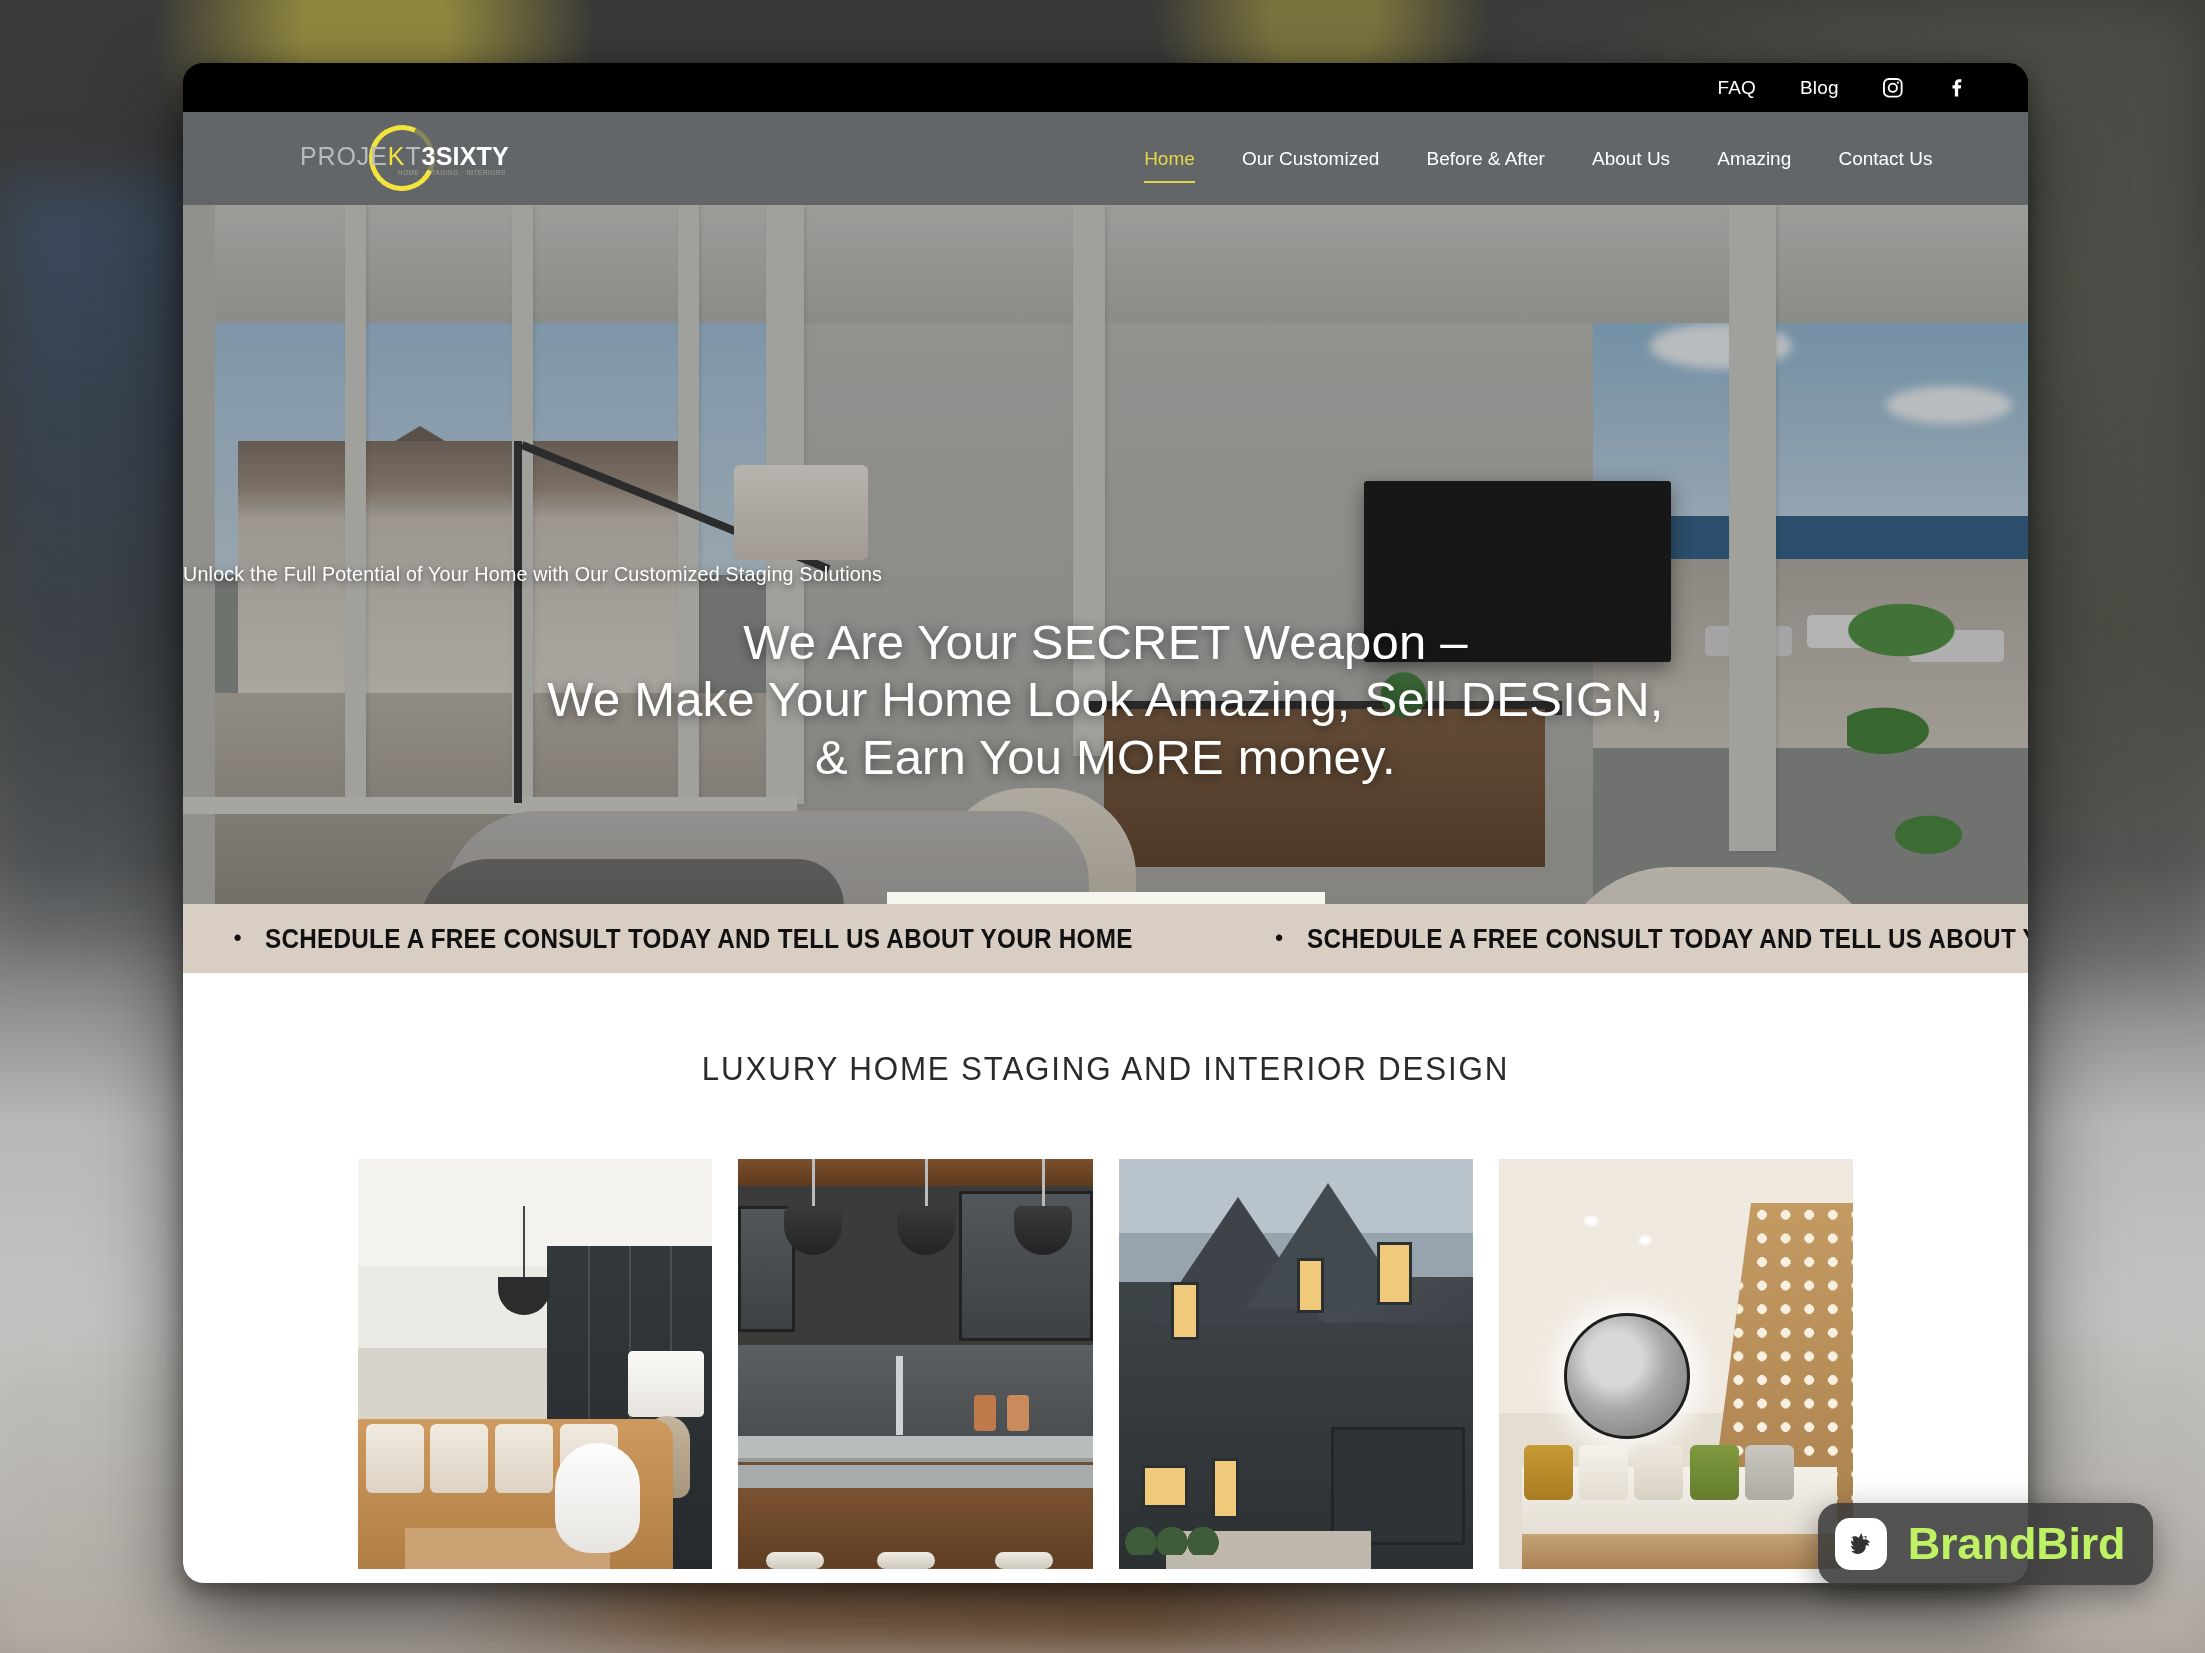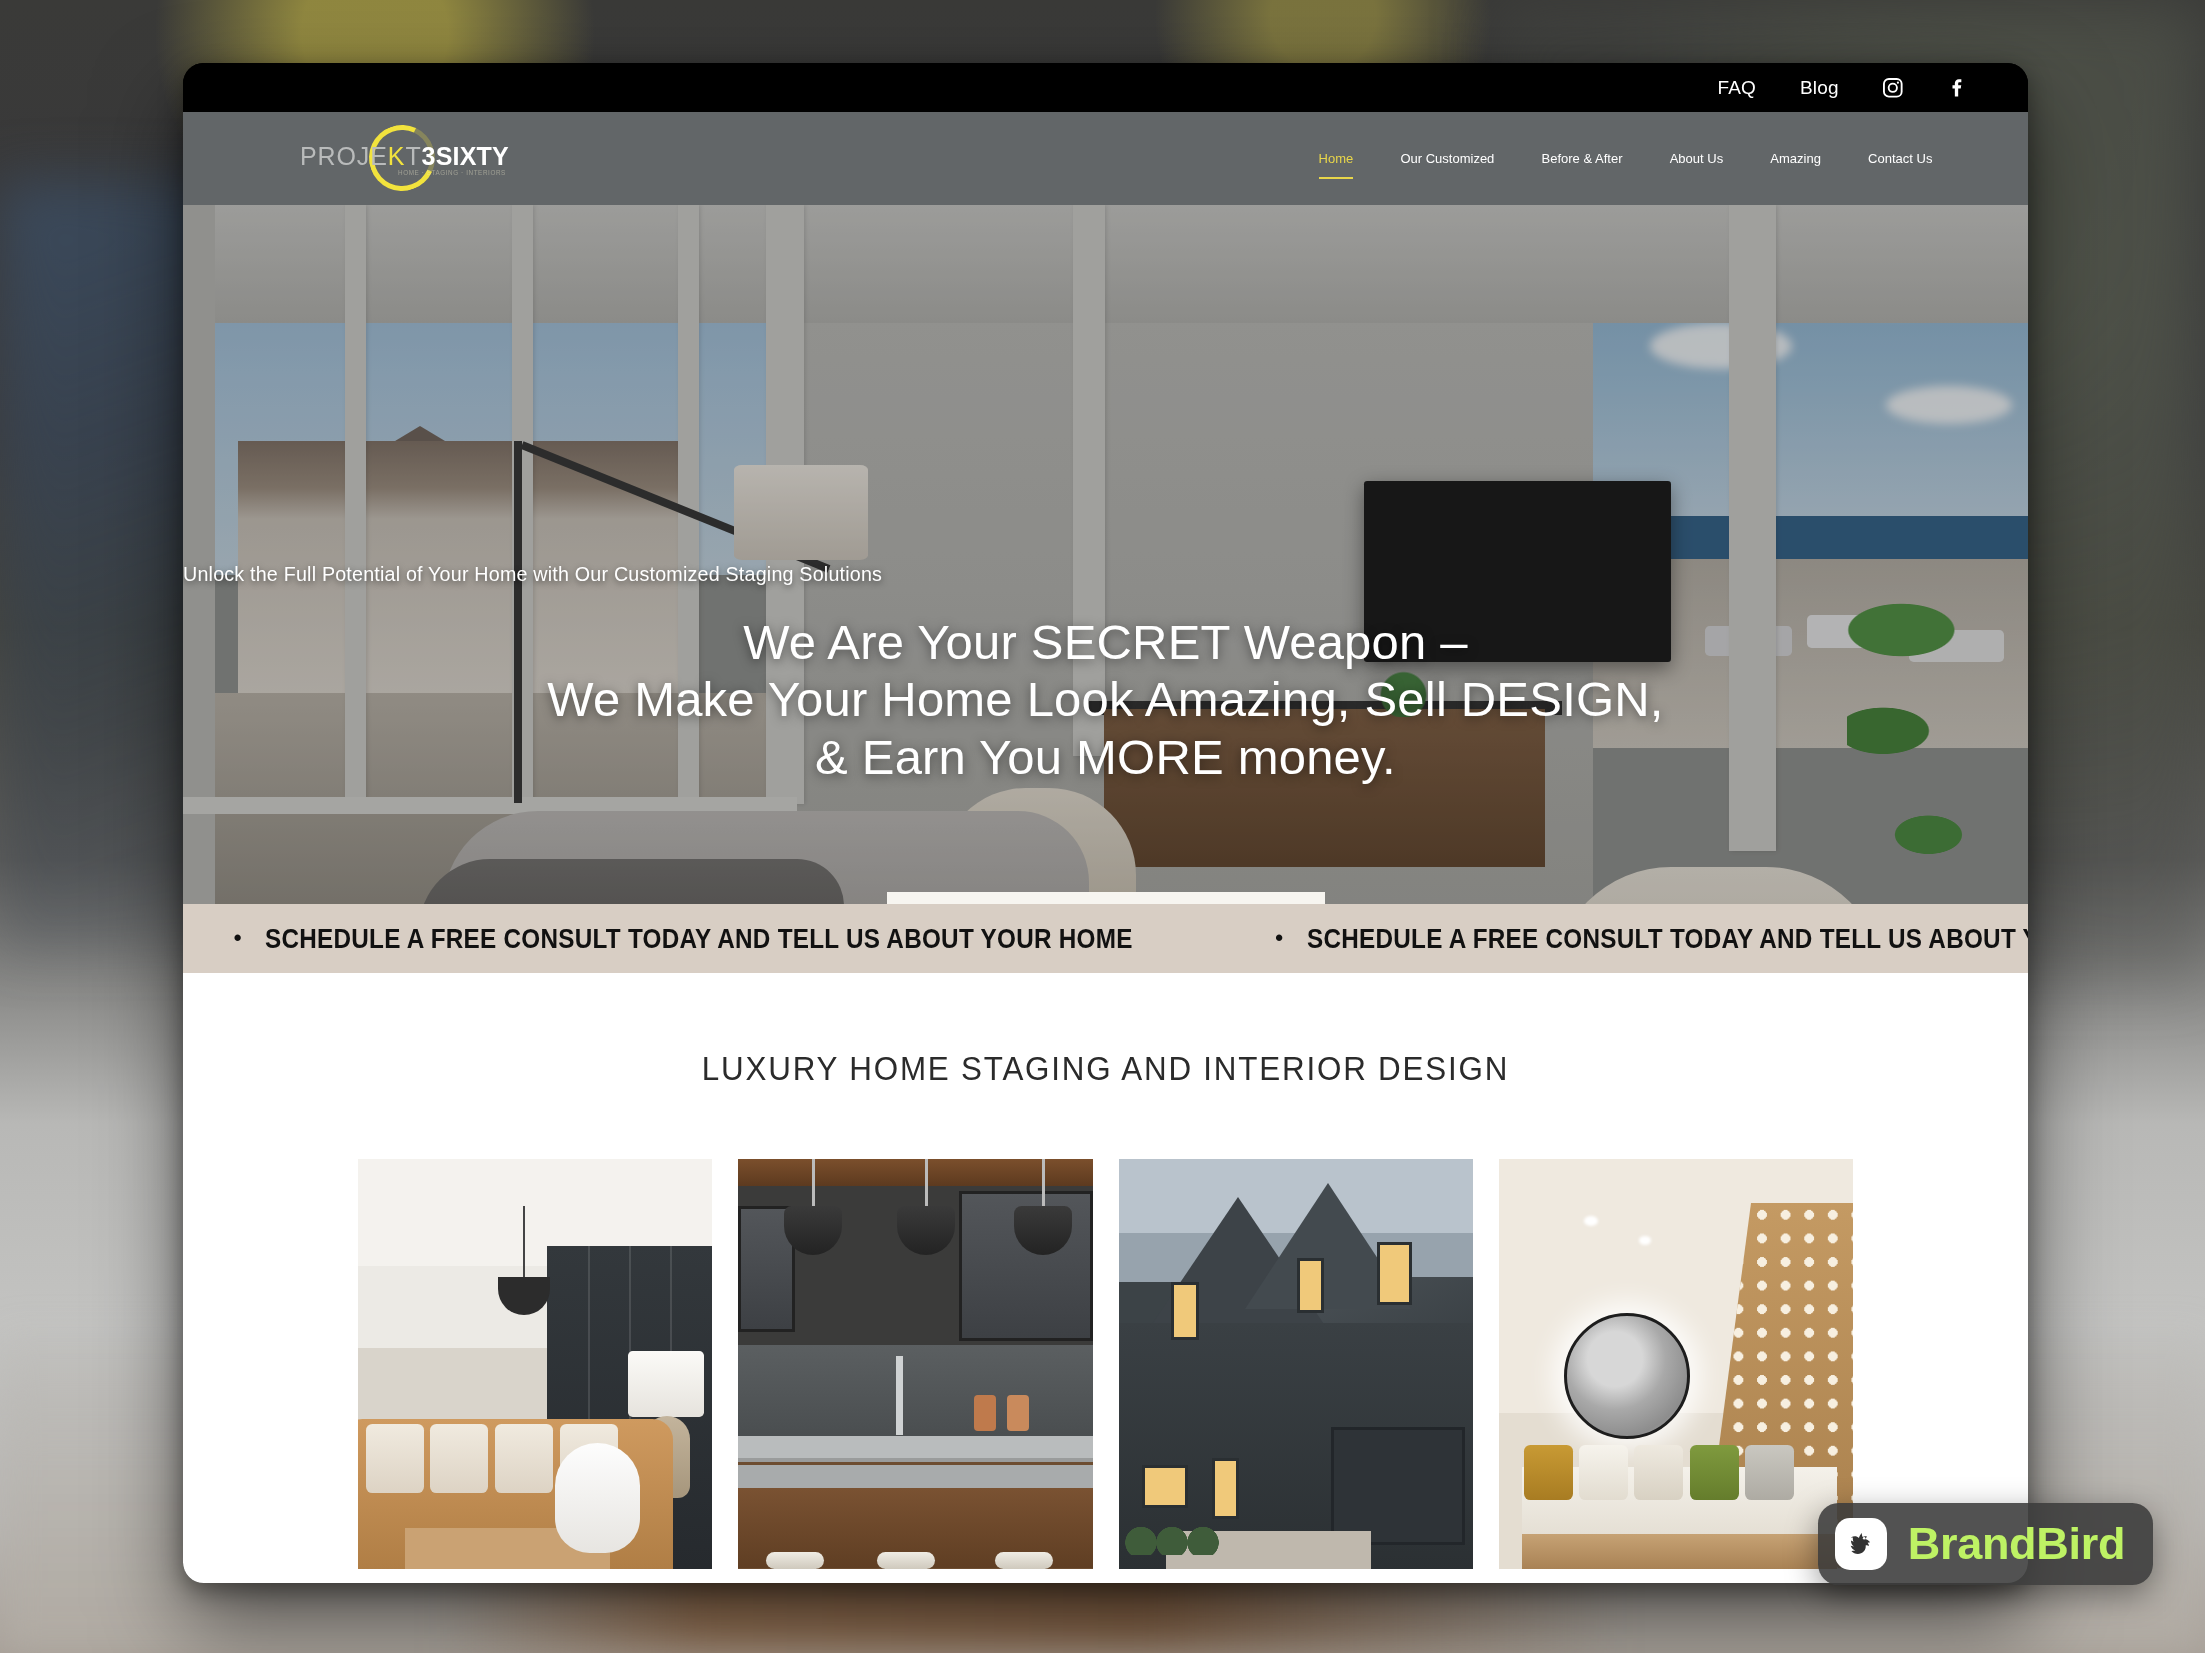--- a/index.html
+++ b/index.html
@@ -92,21 +92,21 @@
   .logo-txt .k{ color:#f2e33d; }
   .logo-tag{
     position:absolute; left:122px; top:46px; z-index:2;
     font-size:6.3px; color:rgba(230,226,200,.45); letter-spacing:0.6px;
     white-space:nowrap;
   }
 
   .nav{ margin-left:auto; display:flex; align-items:center; padding-right:72px; gap:0; }
   .nav a{
     color:#fff; text-decoration:none;
-    font-size:13px; font-weight:400;
+    font-size:19px; font-weight:400;
     padding:0 23.6px; position:relative;
     white-space:nowrap;
   }
   .nav a.active{ color:#e8d64a; }
   .nav a.active:after{
     content:""; position:absolute; left:23.6px; right:23.6px; bottom:-13.4px;
     height:2.4px; background:#e8d64a;
   }
 
   

